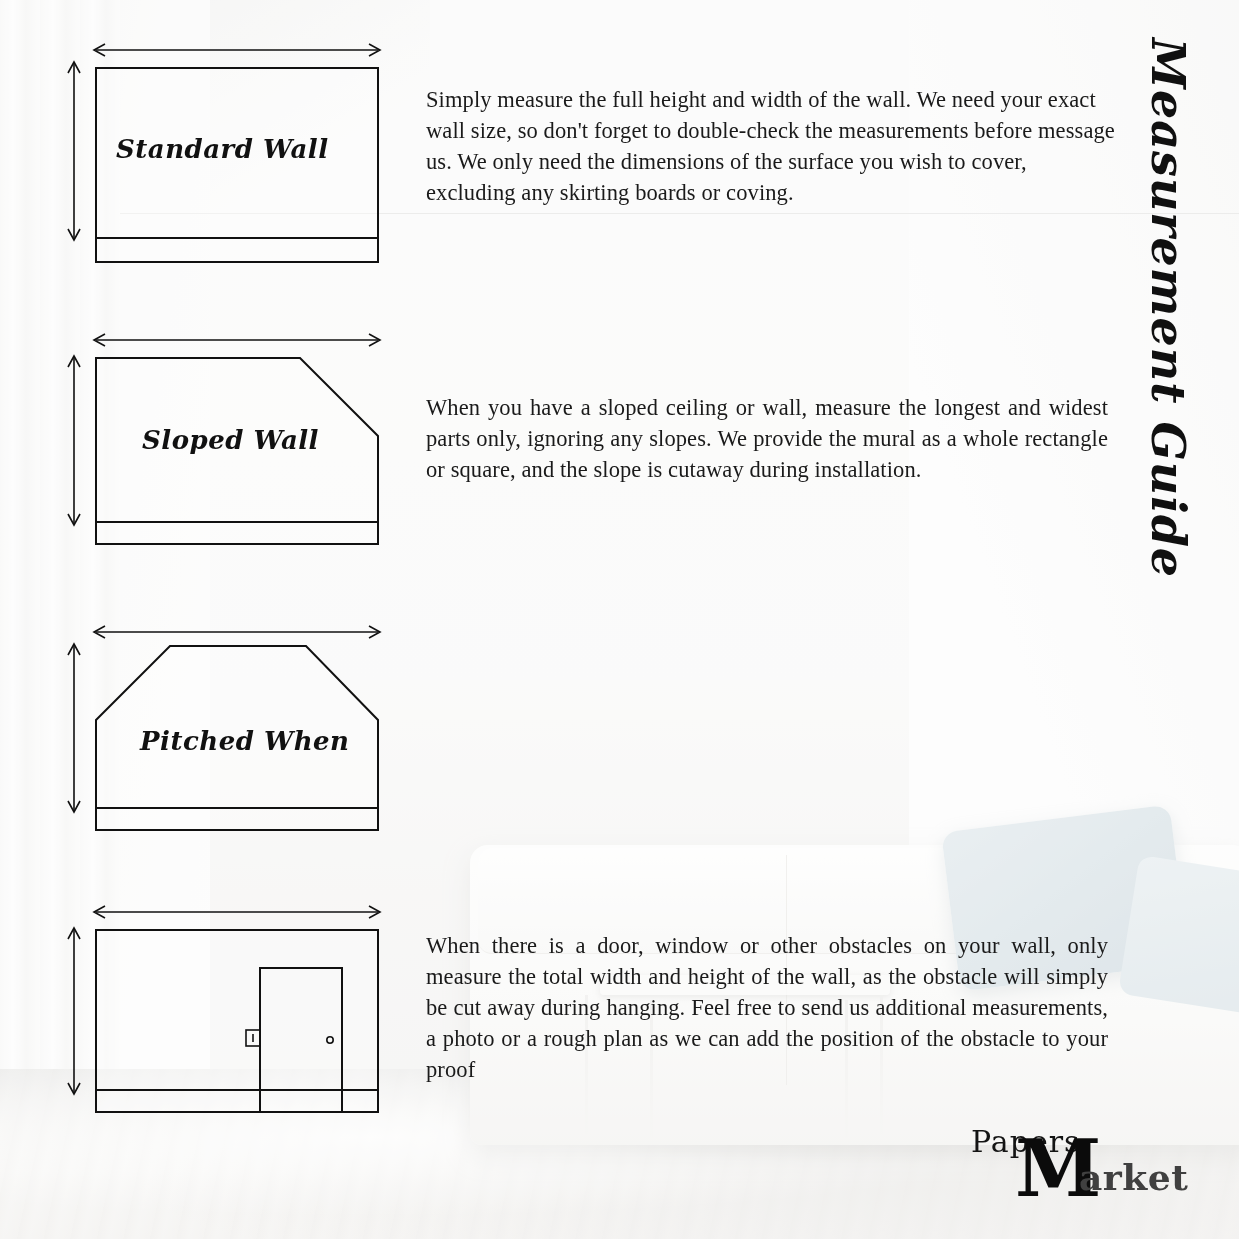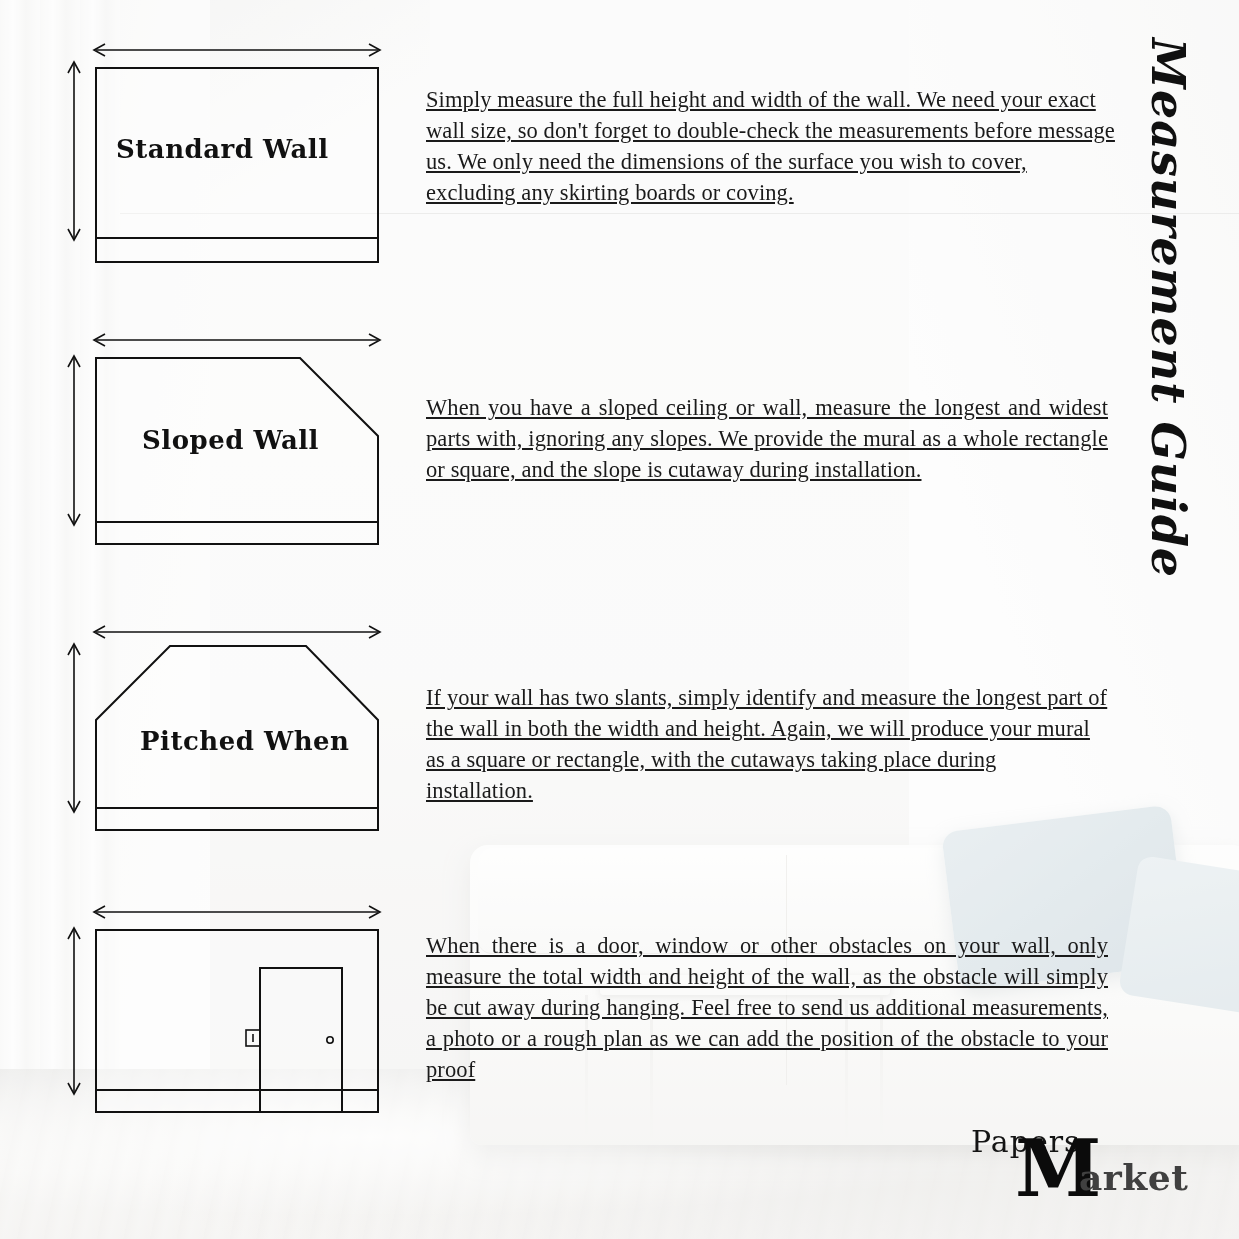--- a/index.html
+++ b/index.html
@@ -153,27 +153,27 @@
     position: absolute;
   }
 
   .desc {
     position: absolute;
     font-family: "Liberation Serif", serif;
     font-size: 22.5px;
     line-height: 31px;
     color: #1a1a1a;
     letter-spacing: .1px;
-    text-decoration: underline;
   }
   .desc.justify { text-align: justify; }
 
   .wall-label {
     position: absolute;
     font-family: "DejaVu Serif", serif;
+    font-style: italic;
     font-weight: bold;
     font-size: 26px;
     color: #111111;
     letter-spacing: .5px;
     white-space: pre-line;
     line-height: 30px;
   }
 
   
   .side-title {
@@ -313,38 +313,37 @@
         <polyline class="thin" points="8,39 14,28 20,39"></polyline>
         <polyline class="thin" points="8,186 14,197 20,186"></polyline>
 
         <polygon class="fillwall" points="36,30 240,30 318,108 318,194 36,194"></polygon>
 
         <rect class="fillwall" x="36" y="194" width="282" height="22"></rect>
       </svg>
     </div>
     <div class="wall-label" style="left:142px; top:425px;">Sloped Wall</div>
 
-    <div class="desc justify" style="left:426px; top:392px; width:682px;">When you have a sloped ceiling or wall, measure the longest and widest parts with, ignoring any slopes. We provide the mural as a whole rectangle or square, and the slope is cutaway during installation.</div>
+    <div class="desc justify" style="left:426px; top:392px; width:682px;">When you have a sloped ceiling or wall, measure the longest and widest parts only, ignoring any slopes. We provide the mural as a whole rectangle or square, and the slope is cutaway during installation.</div>
 
     <div class="diagram" style="left:60px; top:620px; width:340px; height:225px;">
       <svg width="340" height="225" viewBox="0 0 340 225" aria-hidden="true">
         <line class="thin" x1="36" y1="12" x2="318" y2="12"></line>
         <polyline class="thin" points="45,6 34,12 45,18"></polyline>
         <polyline class="thin" points="309,6 320,12 309,18"></polyline>
         <line class="thin" x1="14" y1="26" x2="14" y2="190"></line>
         <polyline class="thin" points="8,35 14,24 20,35"></polyline>
         <polyline class="thin" points="8,181 14,192 20,181"></polyline>
 
         <polygon class="fillwall" points="36,100 110,26 246,26 318,100 318,188 36,188"></polygon>
         <rect class="fillwall" x="36" y="188" width="282" height="22"></rect>
       </svg>
     </div>
     <div class="wall-label" style="left:140px; top:726px;">Pitched When</div>
 
-    <div class="desc" style="left:426px; top:682px; width:682px;">If your wall has two slants, simply identify and measure the longest part of the wall in both the width and height. Again, we will produce your mural as a square or rectangle, with the cutaways taking place during installation.</div>
 
     <div class="diagram" style="left:60px; top:900px; width:340px; height:225px;">
       <svg width="340" height="225" viewBox="0 0 340 225" aria-hidden="true">
         <line class="thin" x1="36" y1="12" x2="318" y2="12"></line>
         <polyline class="thin" points="45,6 34,12 45,18"></polyline>
         <polyline class="thin" points="309,6 320,12 309,18"></polyline>
         <line class="thin" x1="14" y1="30" x2="14" y2="192"></line>
         <polyline class="thin" points="8,39 14,28 20,39"></polyline>
         <polyline class="thin" points="8,183 14,194 20,183"></polyline>
 

